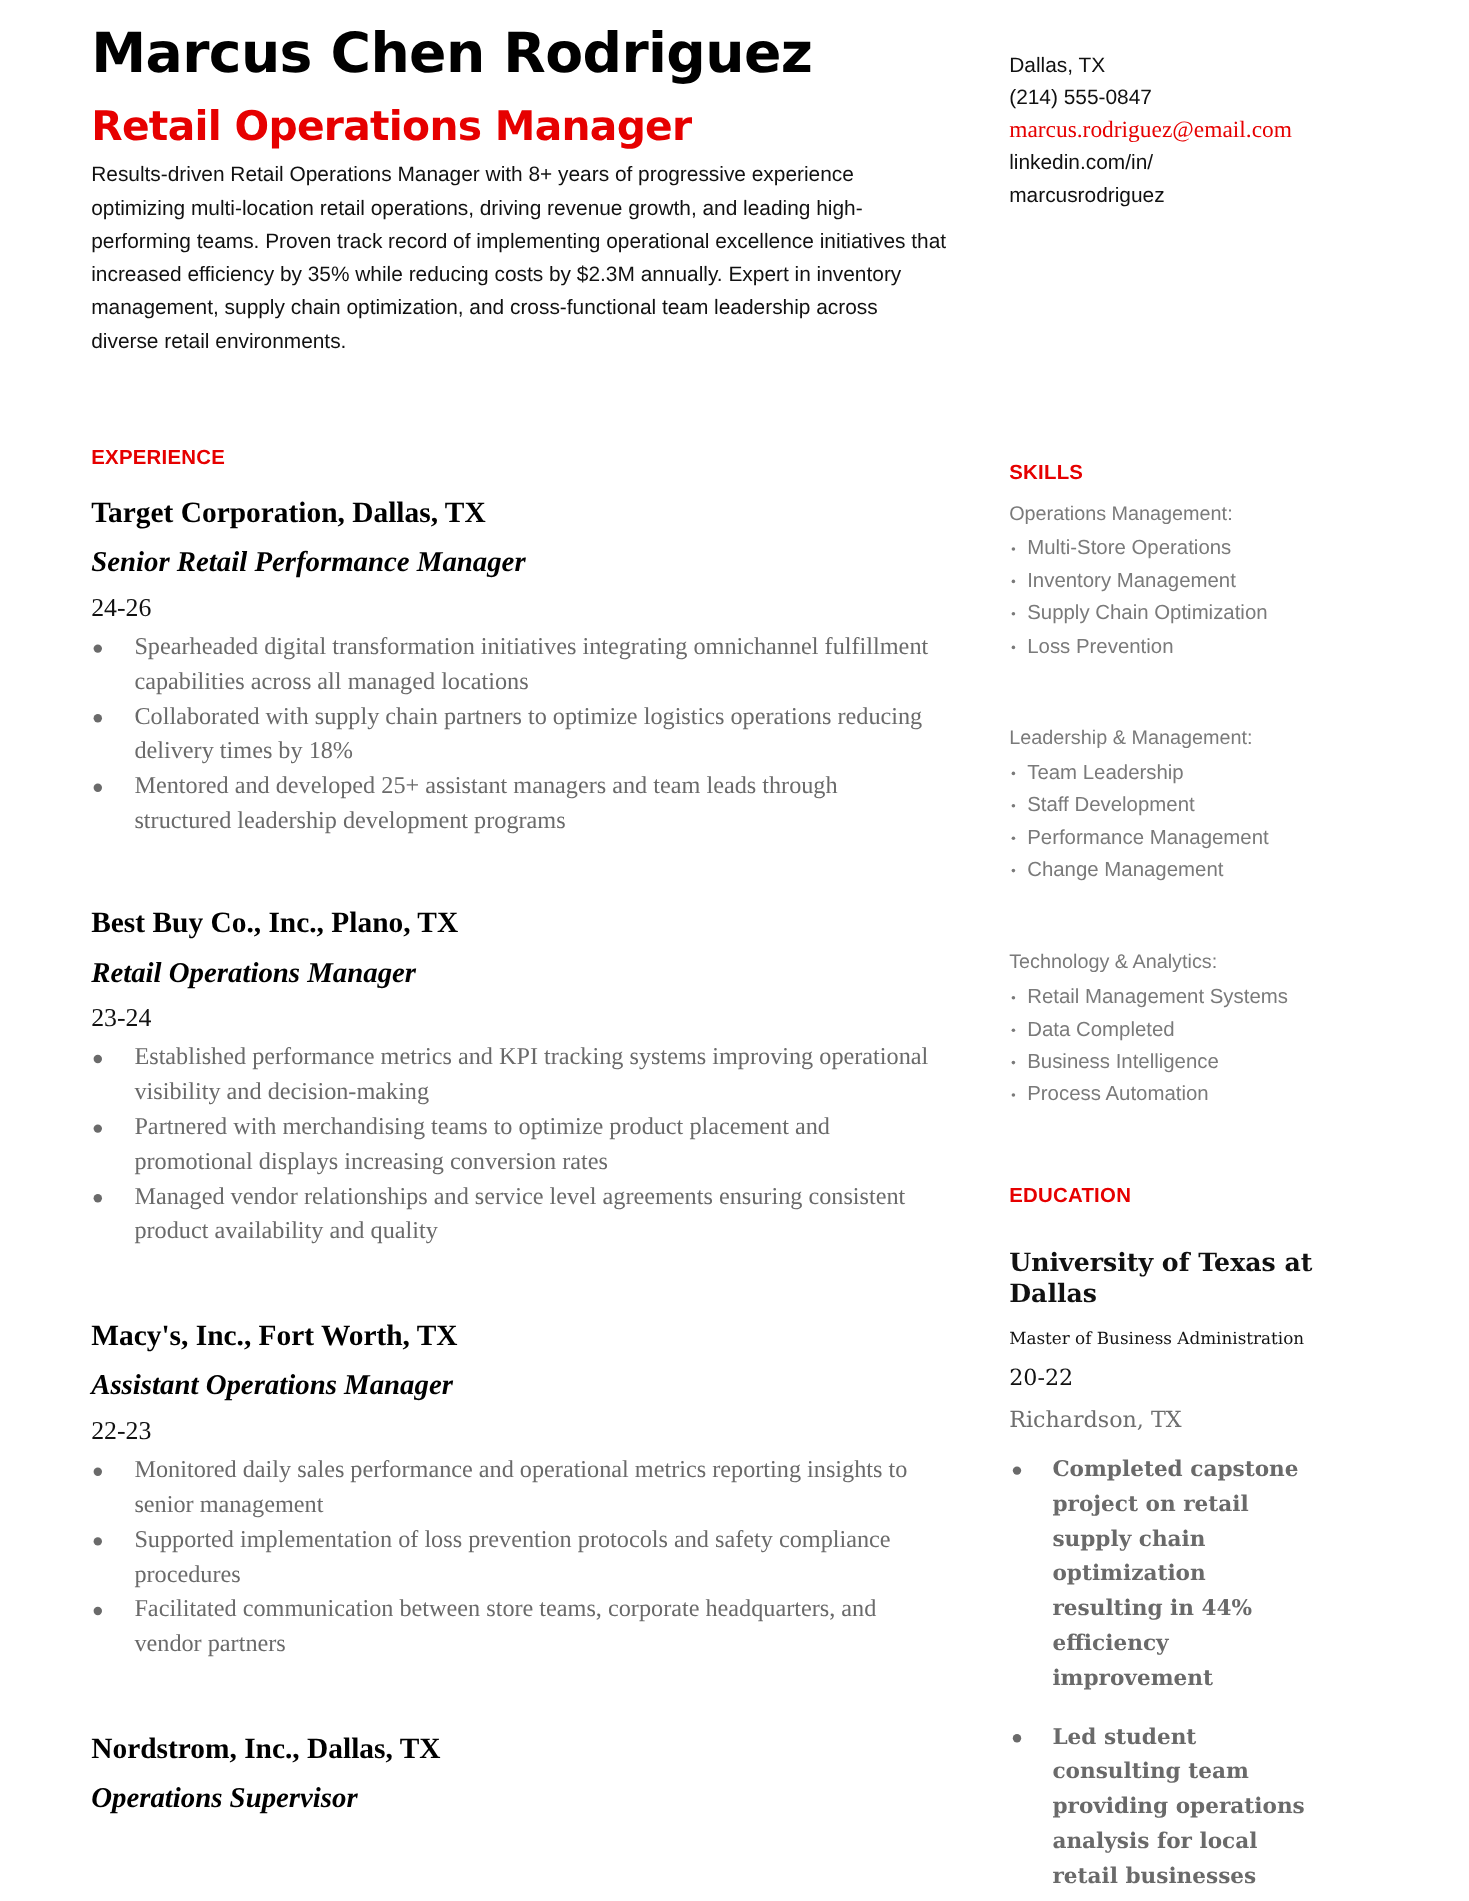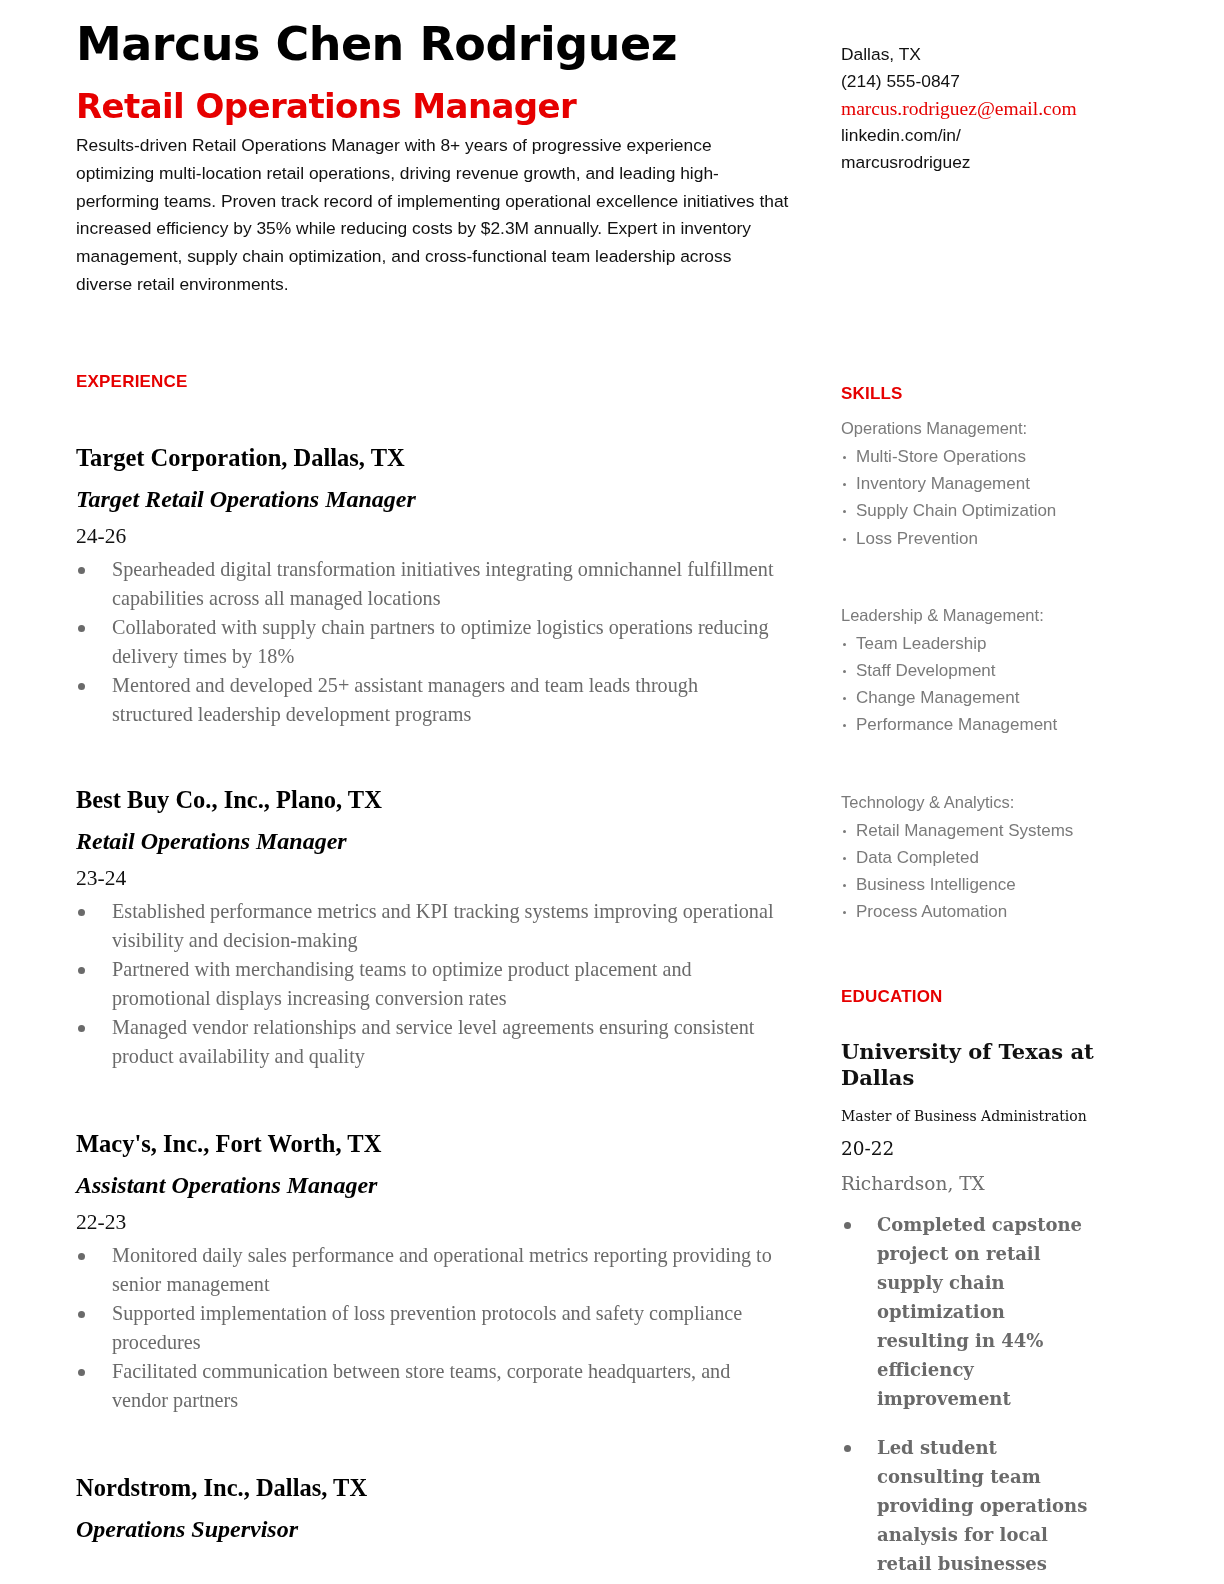--- a/index.html
+++ b/index.html
@@ -232,23 +232,23 @@
   <div>Dallas, TX</div>
   <div>(214) 555-0847</div>
   <a class="email">marcus.rodriguez@email.com</a>
   <div>linkedin.com/in/</div>
   <div>marcusrodriguez</div>
 </div>
 
 <div class="abs experience">
   <h2 class="section-heading">EXPERIENCE</h2>
 
-  <div class="job" style="margin-top:50px;">
+  <div class="job" style="margin-top:20px;">
     <div class="job-company">Target Corporation, Dallas, TX</div>
-    <div class="job-role">Target Retail Operations Manager</div>
+    <div class="job-role">Senior Retail Performance Manager</div>
     <div class="job-dates">24-26</div>
     <ul class="bullets">
       <li><span class="dot"></span><span>Spearheaded digital transformation initiatives integrating omnichannel fulfillment capabilities across all managed locations</span></li>
       <li><span class="dot"></span><span>Collaborated with supply chain partners to optimize logistics operations reducing delivery times by 18%</span></li>
       <li><span class="dot"></span><span>Mentored and developed 25+ assistant managers and team leads through structured leadership development programs</span></li>
     </ul>
   </div>
 
   <div class="job" style="margin-top:56px;">
     <div class="job-company">Best Buy Co., Inc., Plano, TX</div>
@@ -259,21 +259,21 @@
       <li><span class="dot"></span><span>Partnered with merchandising teams to optimize product placement and promotional displays increasing conversion rates</span></li>
       <li><span class="dot"></span><span>Managed vendor relationships and service level agreements ensuring consistent product availability and quality</span></li>
     </ul>
   </div>
 
   <div class="job" style="margin-top:58px;">
     <div class="job-company">Macy's, Inc., Fort Worth, TX</div>
     <div class="job-role">Assistant Operations Manager</div>
     <div class="job-dates">22-23</div>
     <ul class="bullets">
-      <li><span class="dot"></span><span>Monitored daily sales performance and operational metrics reporting providing to senior management</span></li>
+      <li><span class="dot"></span><span>Monitored daily sales performance and operational metrics reporting insights to senior management</span></li>
       <li><span class="dot"></span><span>Supported implementation of loss prevention protocols and safety compliance procedures</span></li>
       <li><span class="dot"></span><span>Facilitated communication between store teams, corporate headquarters, and vendor partners</span></li>
     </ul>
   </div>
 
   <div class="job" style="margin-top:58px;">
     <div class="job-company">Nordstrom, Inc., Dallas, TX</div>
     <div class="job-role">Operations Supervisor</div>
   </div>
 </div>
@@ -289,22 +289,22 @@
       <li><span class="sdot"></span><span>Supply Chain Optimization</span></li>
       <li><span class="sdot"></span><span>Loss Prevention</span></li>
     </ul>
   </div>
 
   <div class="skill-group" style="margin-top:52px;">
     <div class="skill-cat">Leadership &amp; Management:</div>
     <ul class="skill-list">
       <li><span class="sdot"></span><span>Team Leadership</span></li>
       <li><span class="sdot"></span><span>Staff Development</span></li>
+      <li><span class="sdot"></span><span>Performance Management</span></li>
       <li><span class="sdot"></span><span>Change Management</span></li>
-      <li><span class="sdot"></span><span>Performance Management</span></li>
     </ul>
   </div>
 
   <div class="skill-group" style="margin-top:52px;">
     <div class="skill-cat">Technology &amp; Analytics:</div>
     <ul class="skill-list">
       <li><span class="sdot"></span><span>Retail Management Systems</span></li>
       <li><span class="sdot"></span><span>Data Completed</span></li>
       <li><span class="sdot"></span><span>Business Intelligence</span></li>
       <li><span class="sdot"></span><span>Process Automation</span></li>

